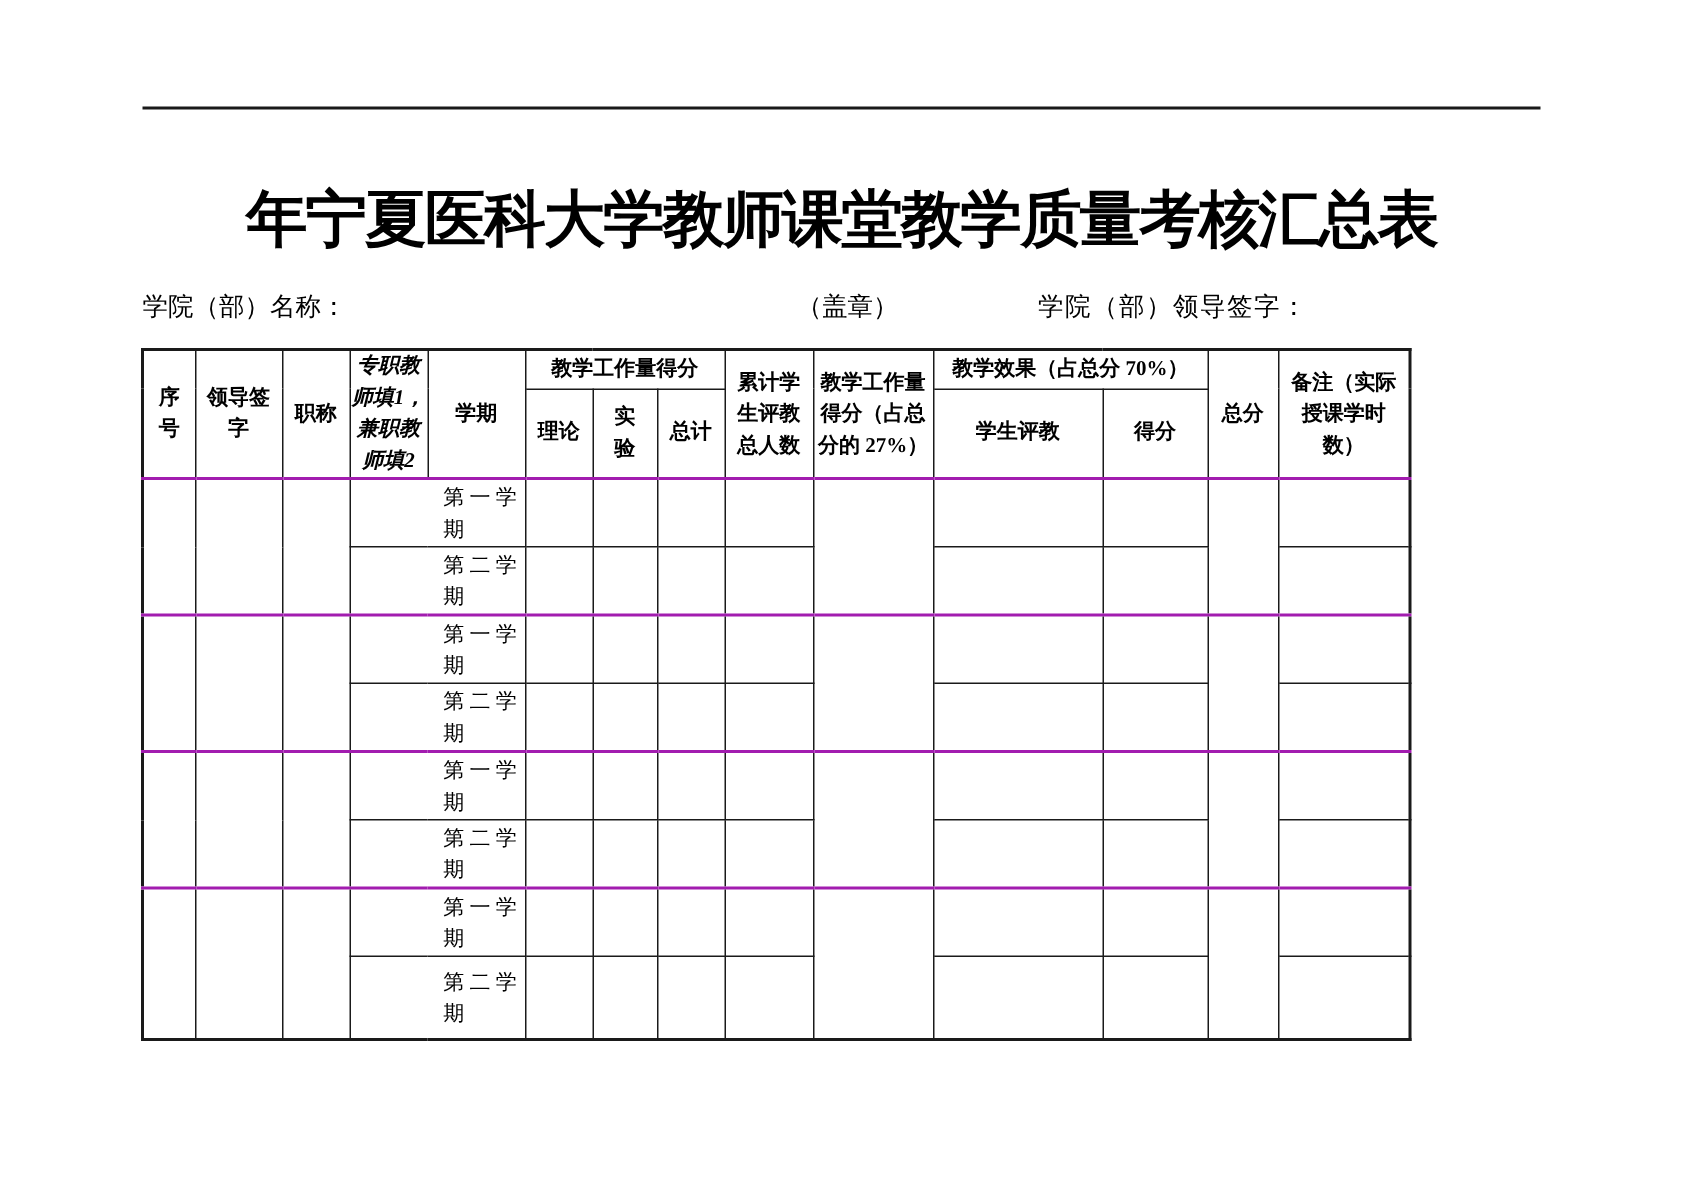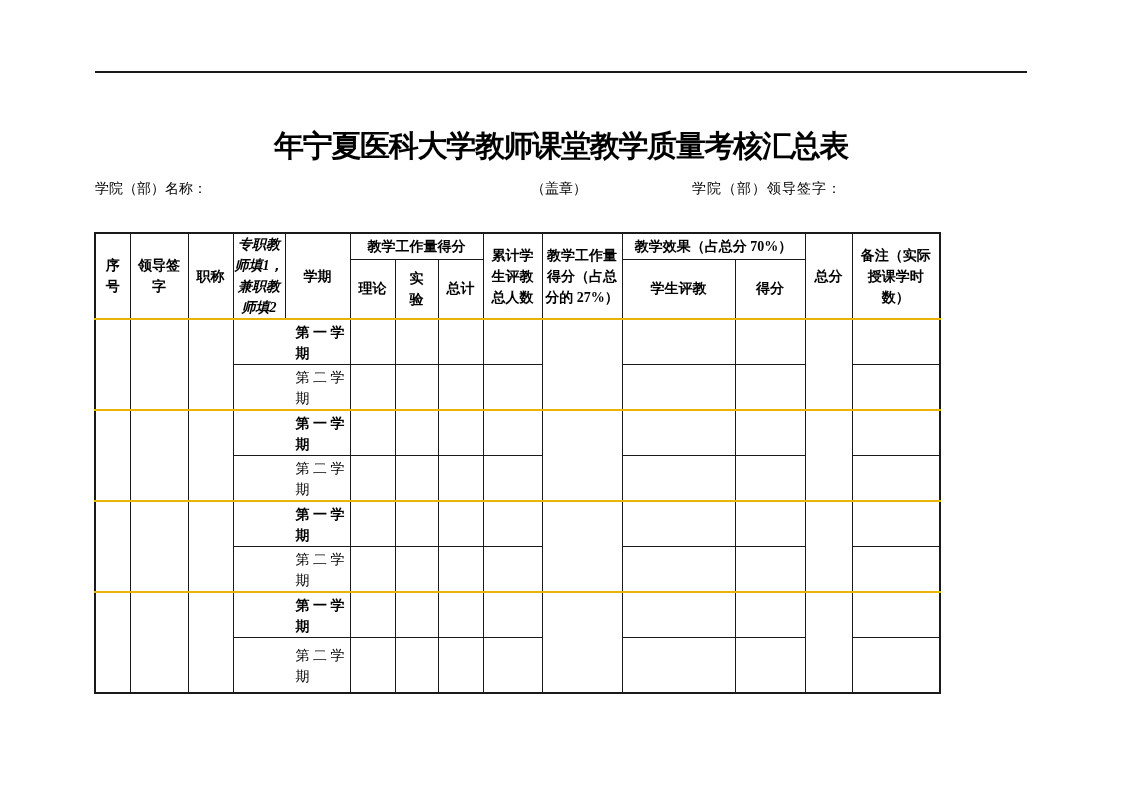--- a/index.html
+++ b/index.html
@@ -21,29 +21,29 @@
     background:#1a1a1a;
   }
   .doc-title{
     position:absolute;
     left:0;
     top:126px;
     width:1122px;
     text-align:center;
     font-family:"Liberation Sans", sans-serif;
     font-weight:700;
-    font-size:30px;
+    font-size:41px;
     letter-spacing:-1.3px;
     line-height:40px;
     white-space:nowrap;
   }
   .sub-label{
     position:absolute;
-    top:178px;
-    font-size:14px;
+    top:194px;
+    font-size:17px;
     line-height:22px;
     white-space:nowrap;
   }
   .lbl-dept{left:95px;}
   .lbl-seal{left:490px;margin-left:41px;}
   .lbl-sign{left:665px;letter-spacing:1px;margin-left:27px;}
 
   table.assess{
     position:absolute;
     left:94px;
@@ -62,21 +62,21 @@
     font-weight:700;
     font-size:14px;
     line-height:21px;
     text-align:center;
     vertical-align:middle;
   }
   table.assess td{
     font-size:14px;
     vertical-align:middle;
   }
-  tbody tr.gstart > td{border-top:2px solid #eab308;font-weight:bold;}
+  tbody tr.gstart > td{border-top:2px solid #a21caf;}
   .iw{margin:0 auto;word-break:break-all;}
   .iw15{width:15px;}
   .iw48{width:48px;}
   .iw50{width:50px;font-style:italic;}
   .iw76{width:76px;}
   td.sem{
     vertical-align:top;
     text-align:left;
   }
   td.sem .sem-text{

